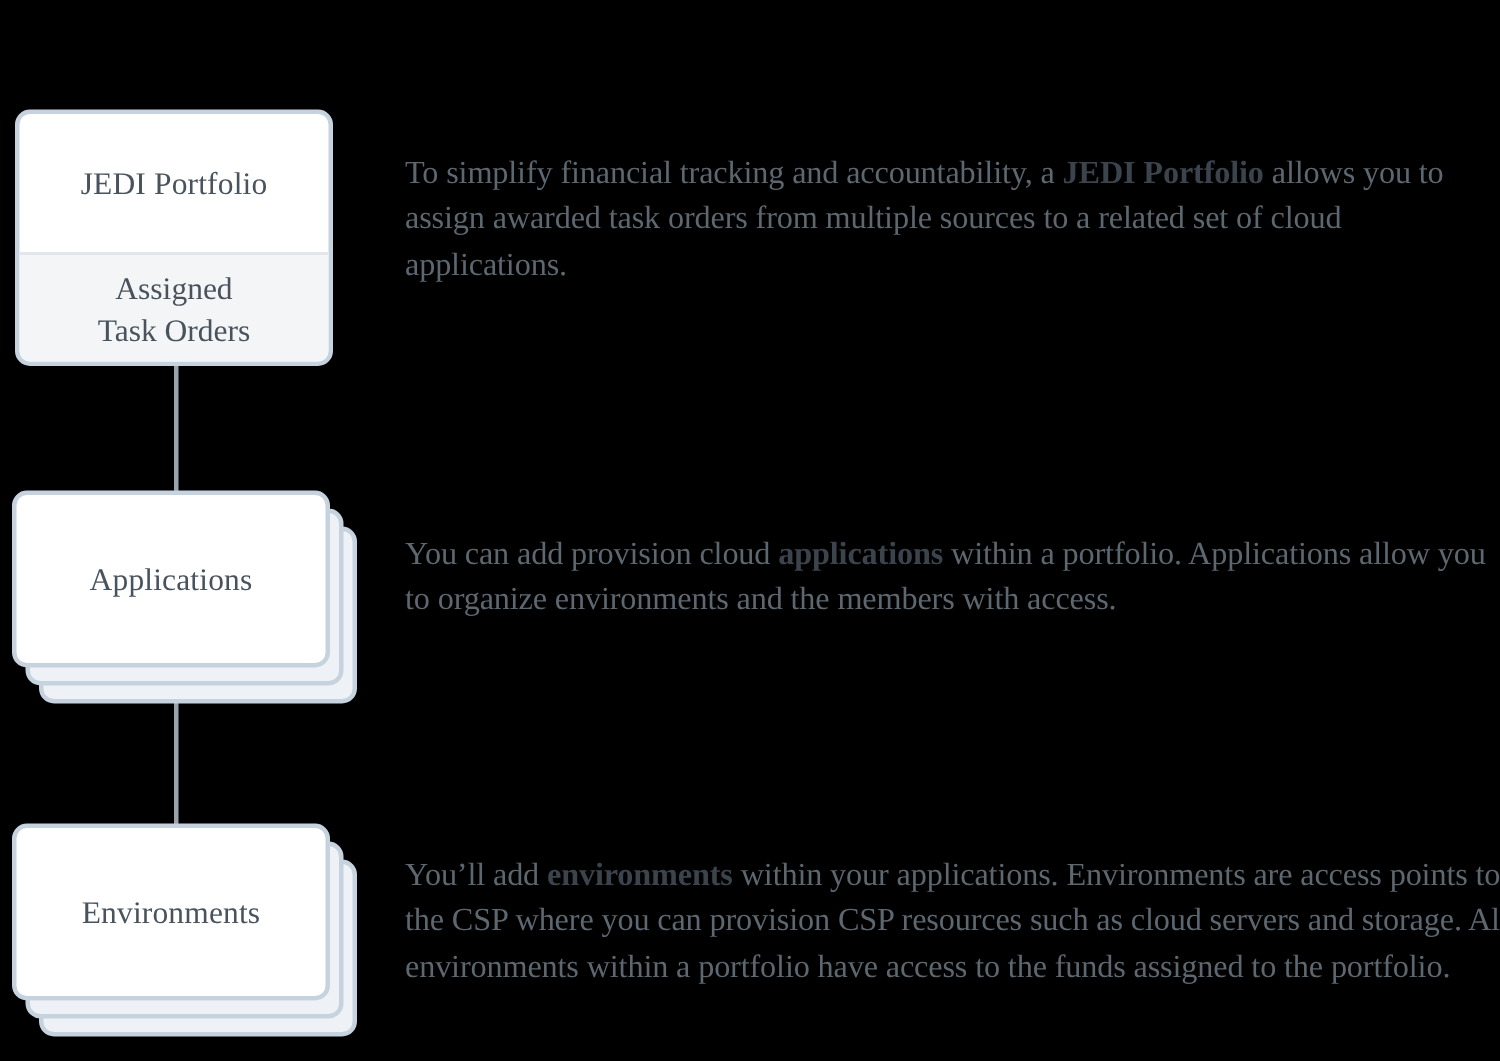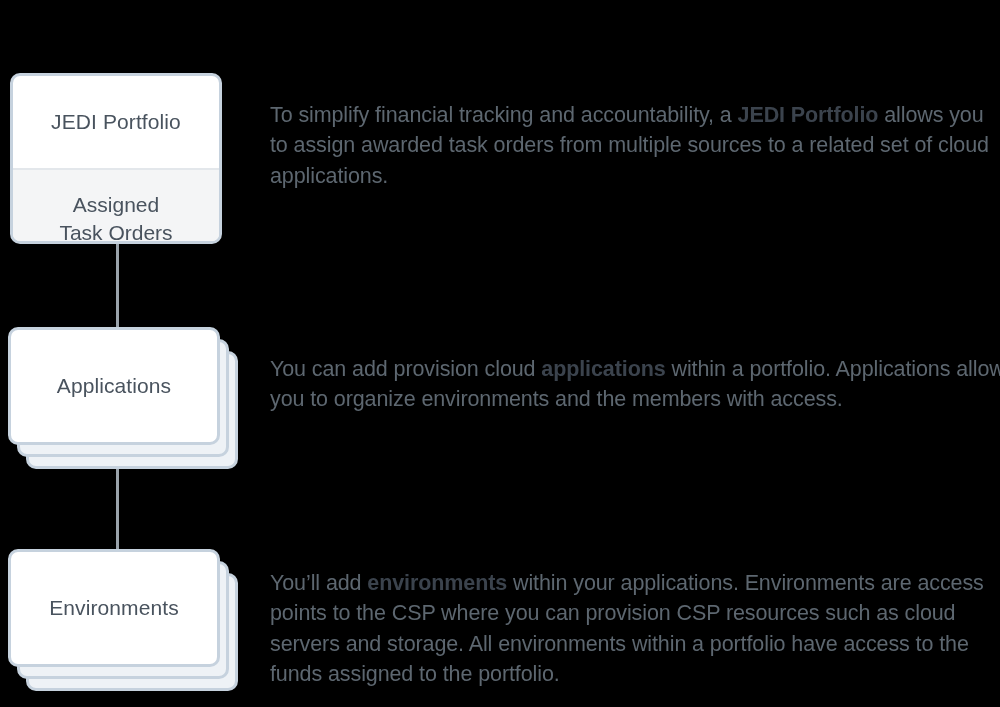--- a/index.html
+++ b/index.html
@@ -12,20 +12,21 @@
     height: 707px;
     position: relative;
     overflow: hidden;
     font-family: "Liberation Sans", sans-serif;
     -webkit-font-smoothing: antialiased;
   }
 
   .diagram {
     position: absolute;
     inset: 0;
+    font-family: Liberation Serif, serif;
   }
 
   
   .connector {
     position: absolute;
     width: 3px;
     background: #9aa3ab;
     left: 116px;
   }
   .connector-1 { top: 244px; height: 84px; }
@@ -66,21 +67,21 @@
     line-height: 1.25;
   }
 
   .card-sub {
     border-top: 2px solid #e3e7eb;
     background: #f4f5f6;
     color: #49535e;
     font-size: 21px;
     line-height: 1.32;
     text-align: center;
-    padding: 21px 6px 13px;
+    padding: 9px 6px 13px;
     white-space: pre-line;
   }
 
   
   #node-portfolio { left: 10px; top: 73px; width: 212px; height: 171px; }
   #node-portfolio .card-front {
     left: 0; top: 0; width: 212px; height: 171px;
   }
   #node-portfolio .card-label { height: 92px; flex: 0 0 92px; }
 

